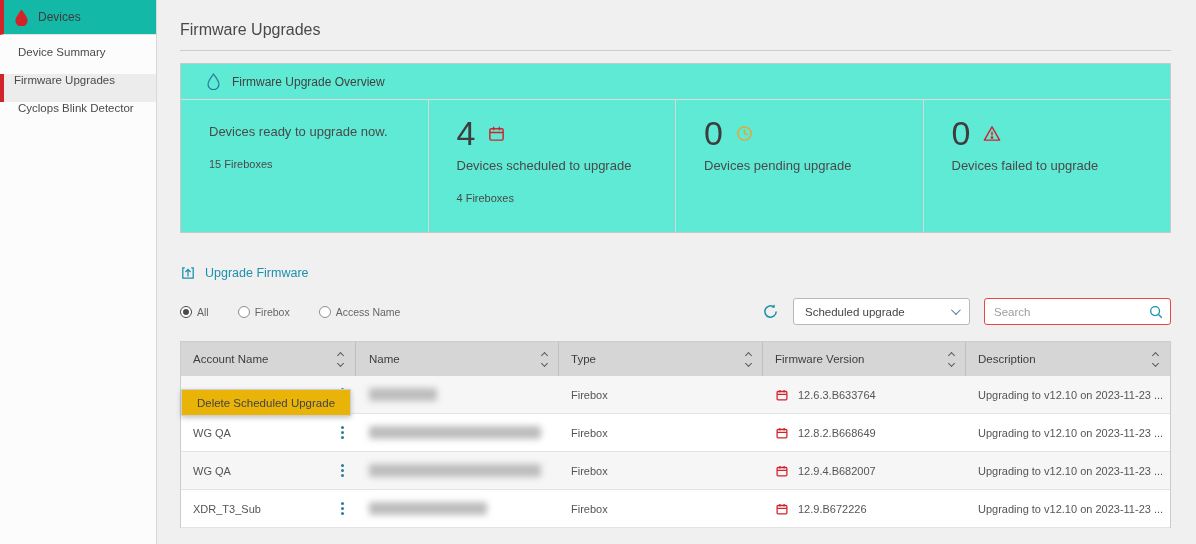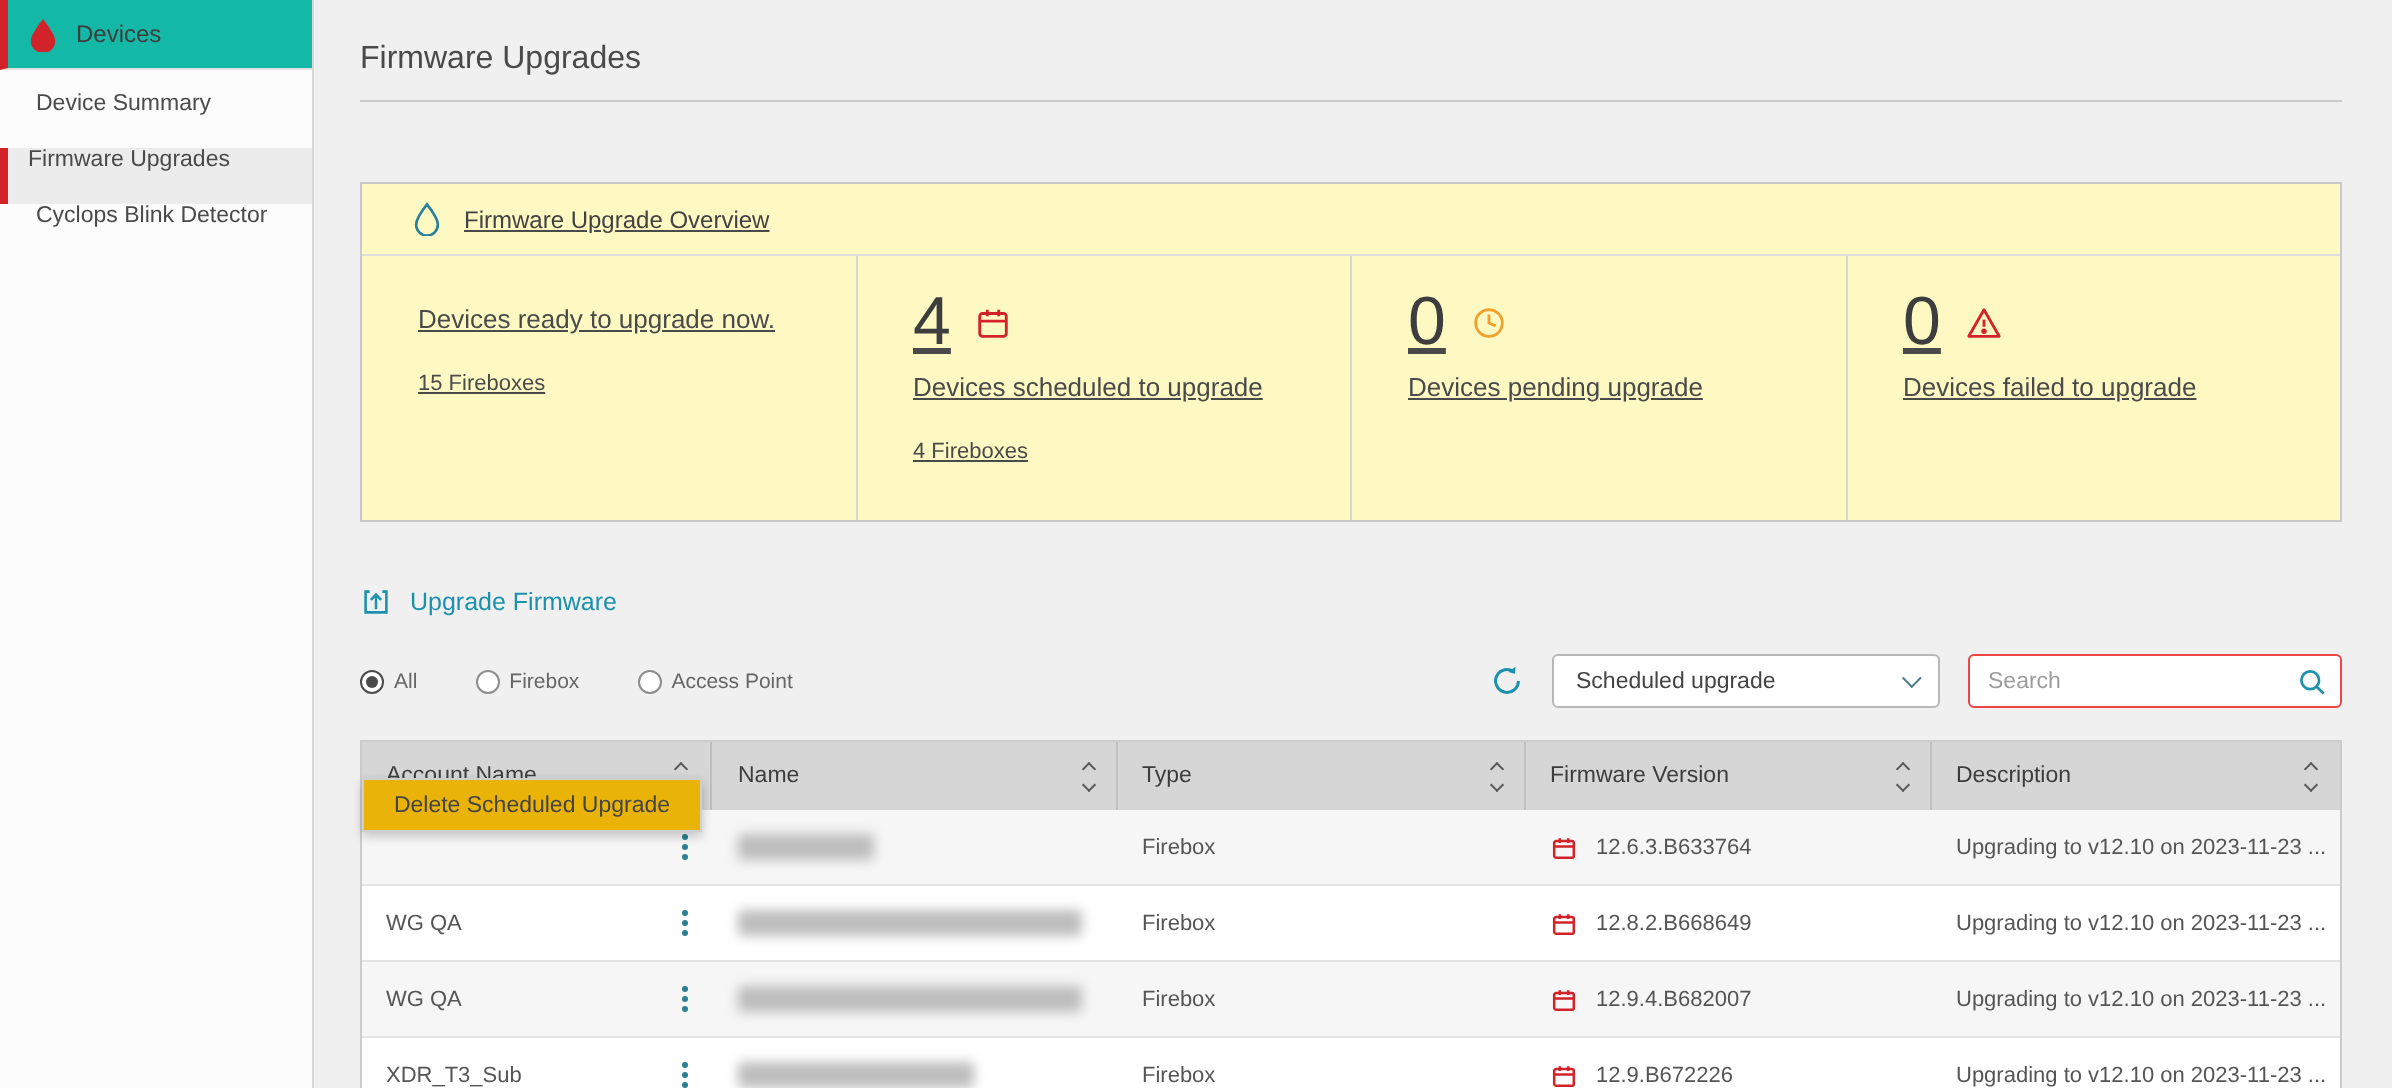--- a/index.html
+++ b/index.html
@@ -15,40 +15,40 @@
   .sidebar{position:absolute;left:0;top:0;width:157px;height:100%;background:#fcfcfc;border-right:1px solid #d8d8d8;}
   .sidebar-header{height:35px;background:#14b8a6;border-bottom:1px solid #e2e2e2;border-left:4px solid #d2232a;display:flex;align-items:center;gap:9px;padding-left:10px;font-size:12px;color:#3d3d3d;}
   .side-items{margin-top:11px;}
   .side-item{height:28px;display:flex;align-items:flex-start;padding-left:14px;font-size:11.5px;color:#4a4a4a;cursor:pointer;border-left:4px solid transparent;}
   .side-item.active{background:#ececec;border-left:4px solid #d2232a;padding-left:10px;}
   
   .main{position:absolute;left:157px;top:0;right:0;bottom:0;padding:0 25px 0 23px;}
   .page-title{padding-top:21px;font-size:16px;color:#4a4a4a;}
   .title-rule{border-bottom:1px solid #cccccc;margin-top:11px;}
   
-  .card{margin-top:40px;background:#fef9c3;border:1px solid #c9c9c9;text-decoration:underline;}
+  .card{margin-top:12px;background:#5eead4;border:1px solid #c9c9c9;}
   .card-header{height:36px;border-bottom:1px solid #dddddd;display:flex;align-items:center;gap:11px;padding-left:25px;font-size:12px;color:#424242;}
   .stats{display:flex;height:132px;}
   .stat{flex:1;border-right:1px solid #d7d7d7;padding:16px 10px 0 28px;}
   .stat:last-child{border-right:none;}
   .stat-top{display:flex;align-items:center;gap:12px;}
   .stat-num{font-size:34px;color:#3d3d3d;line-height:1;}
   .stat-label{font-size:13px;color:#4a4a4a;margin-top:8px;}
   .stat-sub{font-size:11px;color:#4a4a4a;margin-top:19px;}
   
   .upgrade-link{margin-top:32px;display:inline-flex;align-items:center;gap:9px;color:#1b91ab;font-size:12.5px;cursor:pointer;}
   .filter-row{margin-top:13px;display:flex;align-items:center;height:27px;}
   .radios{display:flex;align-items:flex-end;gap:29px;}
   .radio{display:flex;align-items:center;gap:5px;font-size:10.5px;color:#666;cursor:pointer;}
   .rdot{width:12px;height:12px;border:1px solid #8d8d8d;border-radius:50%;background:#fff;display:inline-flex;align-items:center;justify-content:center;}
   .radio.checked .rdot{border-color:#4a4a4a;}
   .radio.checked .rdot::after{content:"";width:6px;height:6px;border-radius:50%;background:#4a4a4a;}
   .right-controls{margin-left:auto;display:flex;align-items:center;}
   .refresh-btn{cursor:pointer;display:flex;align-items:center;margin-right:13px;}
-  .dropdown{width:194px;height:27px;background:#fff;border:1px solid #b8b8b8;border-radius:3px;display:flex;align-items:center;padding:0 11px;font-size:11.5px;color:#444;cursor:pointer;margin-right:14px;}
+  .dropdown{width:177px;height:27px;background:#fff;border:1px solid #b8b8b8;border-radius:3px;display:flex;align-items:center;padding:0 11px;font-size:11.5px;color:#444;cursor:pointer;margin-right:14px;}
   .chev-down{width:7px;height:7px;border-right:1.5px solid #4a7b8c;border-bottom:1.5px solid #4a7b8c;transform:rotate(45deg) translateY(-2px);margin-left:auto;}
   .searchbox{width:187px;height:27px;background:#fff;border:1px solid #ef4444;border-radius:3px;display:flex;align-items:center;padding:0 9px;}
   .searchbox input{flex:1;border:none;outline:none;font-size:11.5px;color:#444;font-family:"Liberation Sans",sans-serif;background:transparent;}
   .searchbox input::placeholder{color:#9d9d9d;}
   
   .table{margin-top:16px;border:1px solid #cccccc;border-bottom:none;background:#fff;}
   .thead{display:flex;background:#d6d6d6;height:34px;font-size:11.5px;color:#3d3d3d;}
   .th{display:flex;align-items:center;justify-content:space-between;padding:0 11px 0 12px;border-right:1px solid #bfbfbf;}
   .th:last-child{border-right:none;}
   .sort{display:flex;flex-direction:column;gap:3px;cursor:pointer;}
@@ -177,21 +177,21 @@
       <label class="radio checked">
         <span class="rdot"></span>
         <span>All</span>
       </label>
       <label class="radio">
         <span class="rdot"></span>
         <span>Firebox</span>
       </label>
       <label class="radio">
         <span class="rdot"></span>
-        <span>Access Point</span>
+        <span>Access Name</span>
       </label>
     </div>
 
     <div class="right-controls">
       <span class="refresh-btn">
         <svg width="19" height="19" viewBox="0 0 20 20" fill="none">
           <path d="M16 10 a6 6 0 1 1 -2.1-4.57" stroke="#1b91ab" stroke-width="1.6"></path>
           <path d="M14.5 2.5 L14.2 6.2 L10.6 5.2 Z" fill="#1b91ab"></path>
         </svg>
       </span>

